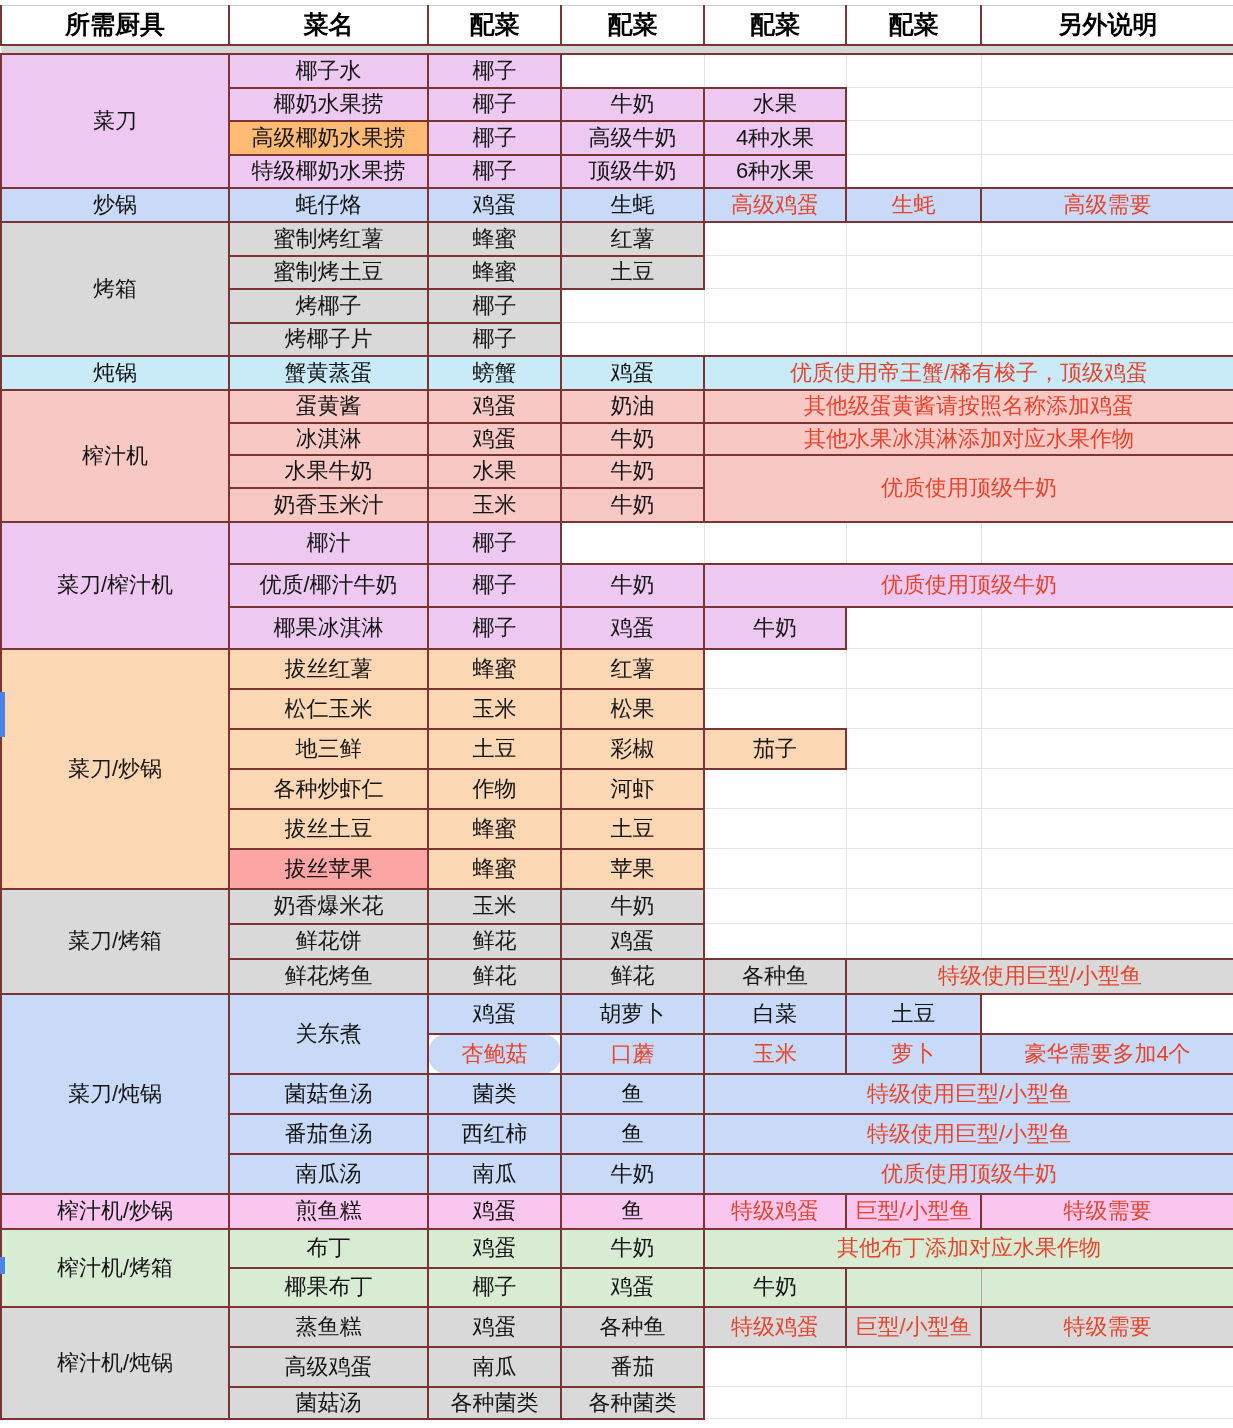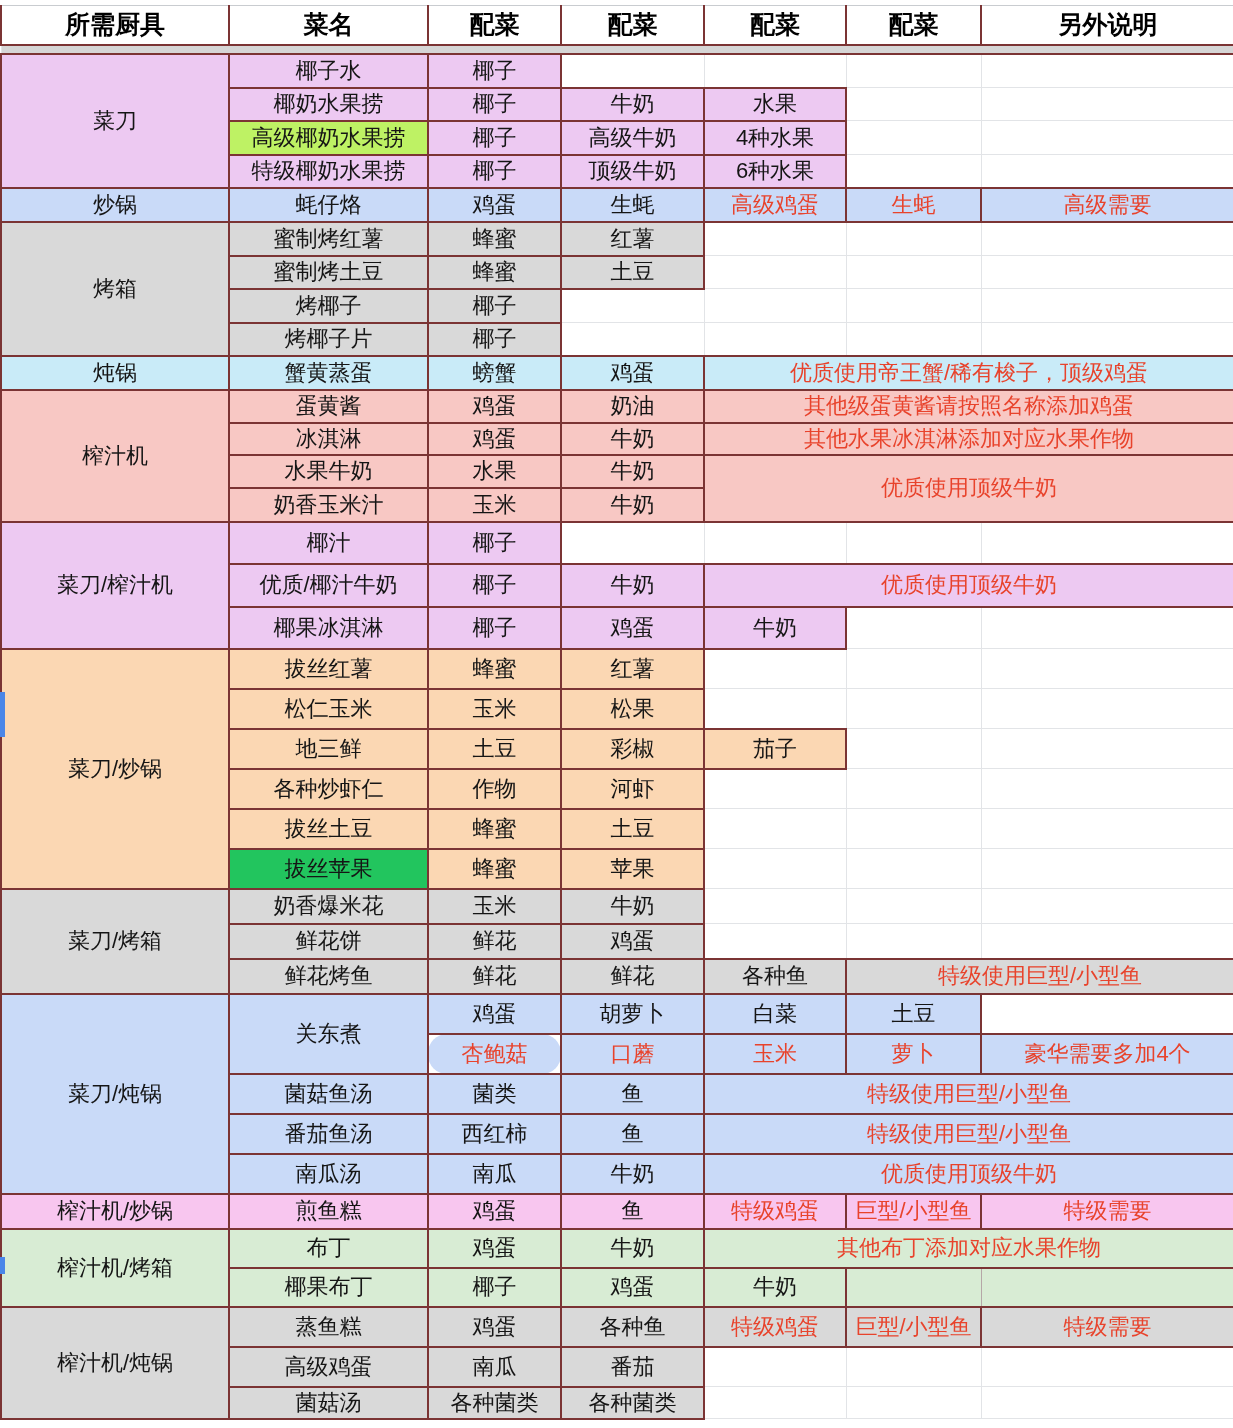--- a/index.html
+++ b/index.html
@@ -74,21 +74,21 @@
       </tr>
       <tr style="height: 33px;">
         <td style="background: rgb(237, 201, 242);">椰奶水果捞</td>
         <td style="background: rgb(237, 201, 242);">椰子</td>
         <td style="background: rgb(237, 201, 242);">牛奶</td>
         <td style="background: rgb(237, 201, 242);">水果</td>
         <td class="white"></td>
         <td class="white"></td>
       </tr>
       <tr style="height: 34px;">
-        <td style="background: #bef264;">高级椰奶水果捞</td>
+        <td style="background: #fdba74;">高级椰奶水果捞</td>
         <td style="background: rgb(237, 201, 242);">椰子</td>
         <td style="background: rgb(237, 201, 242);">高级牛奶</td>
         <td style="background: rgb(237, 201, 242);">4种水果</td>
         <td class="white"></td>
         <td class="white"></td>
       </tr>
       <tr style="height: 33px;">
         <td style="background: rgb(237, 201, 242);">特级椰奶水果捞</td>
         <td style="background: rgb(237, 201, 242);">椰子</td>
         <td style="background: rgb(237, 201, 242);">顶级牛奶</td>
@@ -227,21 +227,21 @@
       </tr>
       <tr style="height: 40px;">
         <td style="background: rgb(251, 215, 179);">拔丝土豆</td>
         <td style="background: rgb(251, 215, 179);">蜂蜜</td>
         <td style="background: rgb(251, 215, 179);">土豆</td>
         <td class="white"></td>
         <td class="white"></td>
         <td class="white"></td>
       </tr>
       <tr style="height: 40px;">
-        <td style="background: #22c55e;">拔丝苹果</td>
+        <td style="background: #fca5a5;">拔丝苹果</td>
         <td style="background: rgb(251, 215, 179);">蜂蜜</td>
         <td style="background: rgb(251, 215, 179);">苹果</td>
         <td class="white"></td>
         <td class="white"></td>
         <td class="white"></td>
       </tr>
       <tr style="height: 35px;">
         <td rowspan="3" style="background: rgb(217, 217, 217);">菜刀/烤箱</td>
         <td style="background: rgb(217, 217, 217);">奶香爆米花</td>
         <td style="background: rgb(217, 217, 217);">玉米</td>

